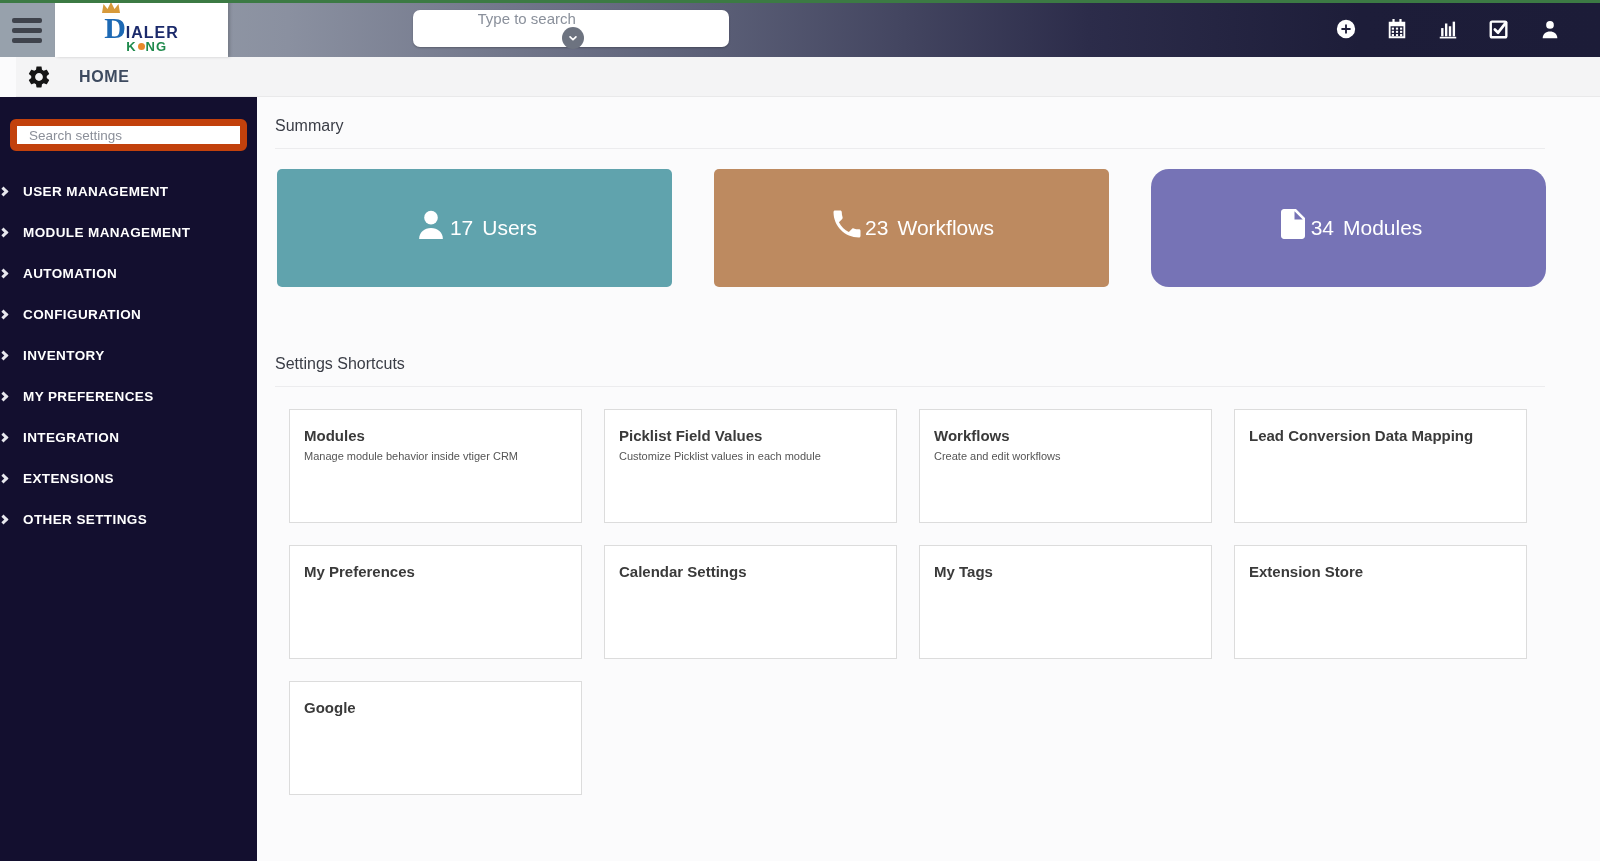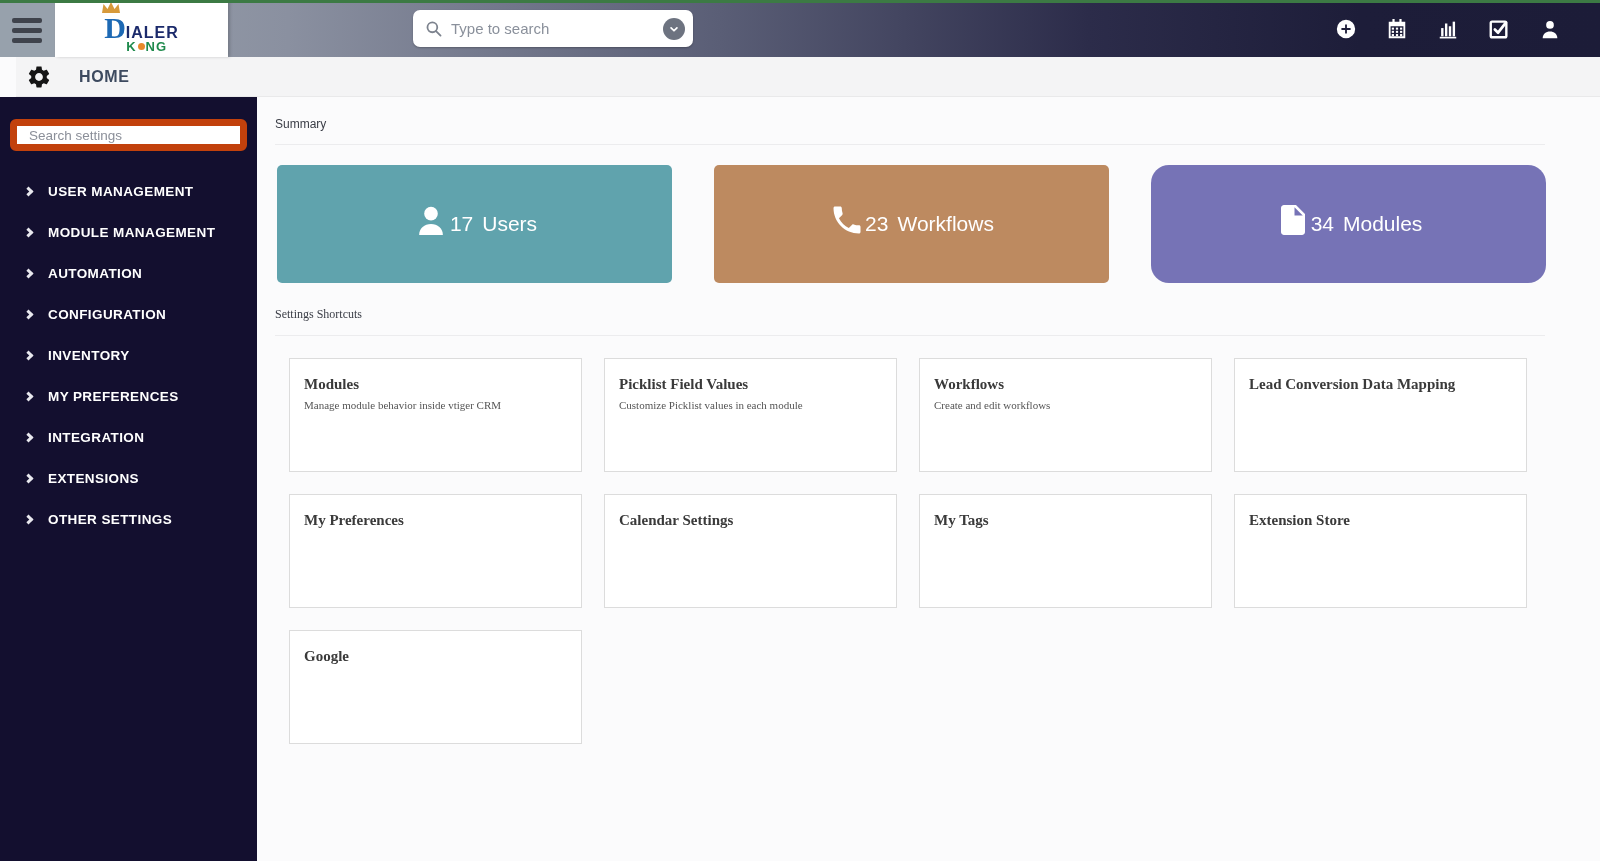--- a/index.html
+++ b/index.html
@@ -16,58 +16,58 @@
               display:flex; align-items:center; justify-content:center; cursor:pointer; box-shadow:2px 0 3px rgba(0,0,0,.18); }
   .logo { position:relative; line-height:1; padding-top:8px; }
   .logo-crown { position:absolute; left:-4px; top:-4px; }
   .logo-row1 { display:flex; align-items:baseline; }
   .logo-d { color:#1d69b4; font-size:30px; font-weight:bold; font-family:"Liberation Serif",serif; }
   .logo-ialer { color:#1b2a6b; font-size:16px; font-weight:bold; letter-spacing:1px; }
   .logo-row2 { margin-top:-3px; padding-left:22px; display:flex; align-items:center; }
   .logo-k,.logo-ng { color:#1f8a4c; font-size:13px; font-weight:bold; letter-spacing:1px; }
   .logo-dot { width:7px; height:7px; border-radius:50%; background:#e8892b; display:inline-block; margin:0 1px; }
 
-  .search-wrap { position:absolute; left:413px; top:10px; width:280px; height:37px; background:#fff; border-radius:7px;
-                 display:flex; align-items:center; padding:0 8px 0 12px; box-shadow:0 1px 2px rgba(0,0,0,.25); }
+  .search-wrap { position:absolute; left:413px; top:10px; width:316px; height:37px; background:#fff; border-radius:7px;
+                 display:flex; align-items:center; padding:0 8px 0 12px; box-shadow:0 1px 2px rgba(0,0,0,.25);flex-direction:column; }
   .search-wrap input { border:none; outline:none; flex:1; font-size:15px; color:#444; margin-left:8px; background:transparent; }
   .search-wrap input::placeholder { color:#8a909b; }
   .search-chevron { width:22px; height:22px; border-radius:50%; background:#6d7380; display:flex; align-items:center; justify-content:center; cursor:pointer; flex:none; }
 
   .topbar-icons { position:absolute; right:38px; top:0; height:57px; display:flex; align-items:center; gap:27px; }
   .tb-icon { width:24px; height:24px; cursor:pointer; display:flex; align-items:center; justify-content:center; }
 
   
   .navrow { position:absolute; top:57px; left:16px; width:1600px; height:40px; background:#f4f4f5;
             border-bottom:1px solid #e9e9ea; display:flex; align-items:center; z-index:9; }
   .navrow .gear { margin-left:10px; cursor:pointer; display:flex; }
   .home-title { margin-left:27px; font-size:16px; font-weight:bold; color:#3d4a5f; letter-spacing:.6px; cursor:pointer; }
 
   
   .sidebar { position:absolute; top:97px; left:0; width:257px; bottom:0; background:#130f2f; z-index:8; }
   .sidebar-search { display:block; margin:22px 10px 0 10px; width:237px; height:32px; border-radius:6px; border:7px solid #c2410c;
                     padding:0 12px; font-size:13.5px; color:#333; outline:none; font-family:"Liberation Sans",sans-serif; }
   .sidebar-search::placeholder { color:#8b8f99; }
   .side-items { margin-top:20px; }
-  .side-item { display:flex; align-items:center; height:41px; padding-left:25px; color:#fff;
+  .side-item { display:flex; align-items:center; height:41px; color:#fff;
                font-size:13.5px; font-weight:600; letter-spacing:.4px; cursor:pointer; white-space:nowrap; }
   .chev { width:7px; height:7px; border-top:3px solid #e8e8ee; border-right:3px solid #e8e8ee;
           transform:rotate(45deg); margin-right:16px; flex:none; }
 
   
   .main { position:absolute; left:257px; top:97px; right:0; bottom:0; background:#fbfbfc; padding:14px 18px 0 18px; overflow:hidden; }
-  .section-title { font-size:12px; color:#3a3d46; font-weight:normal; margin:6px 0 13px 0; }
+  .section-title { font-size:16px; color:#3a3d46; font-weight:normal; margin:6px 0 13px 0; }
   .section-hr { border:none; border-top:1px solid #ececee; margin:0 37px 0 0; }
 
   .summary-row { display:flex; gap:42px; margin:20px 0 0 2px; }
   .sum-card { width:395px; height:118px; border-radius:5px; display:flex; flex-direction:row;
               align-items:center; justify-content:center; color:#fff; cursor:pointer; }
   .sum-icon { margin-bottom:9px; display:flex; }
   .sum-label { font-size:21px; display:flex; gap:9px; }
 
-  .shortcuts-block { margin-top:24px;font-family:Liberation Serif, serif; }
+  .shortcuts-block { margin-top:68px; }
   .shortcut-grid { display:flex; flex-wrap:wrap; gap:22px; margin:22px 0 0 14px; width:1240px; }
   .sc-card { width:293px; height:114px; background:#fff; border:1px solid #dcdcdc; padding:17px 14px 0 14px; cursor:pointer; }
   .sc-title { font-size:15px; font-weight:bold; color:#3a3a3a; margin-bottom:5px; }
   .sc-desc { font-size:11px; color:#555; line-height:1.35; }
 </style>
 </head>
 <body>
 
 <div class="topbar">
   <div class="hamburger">

